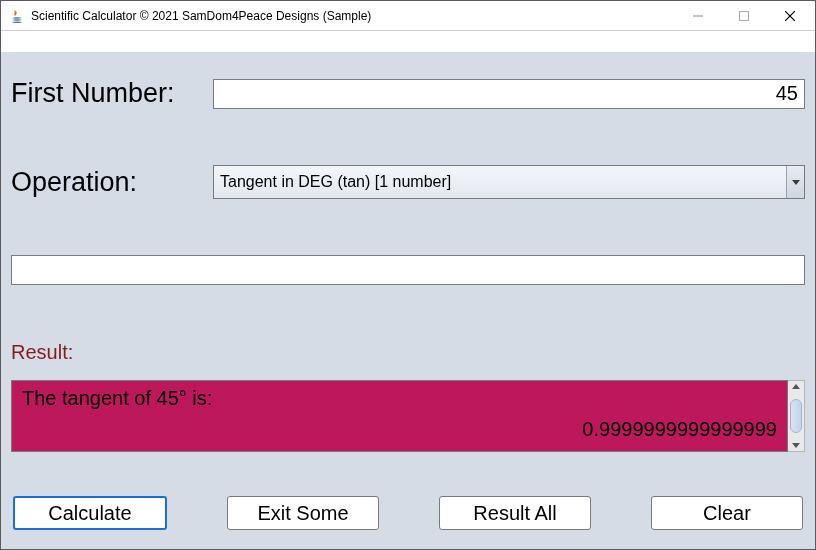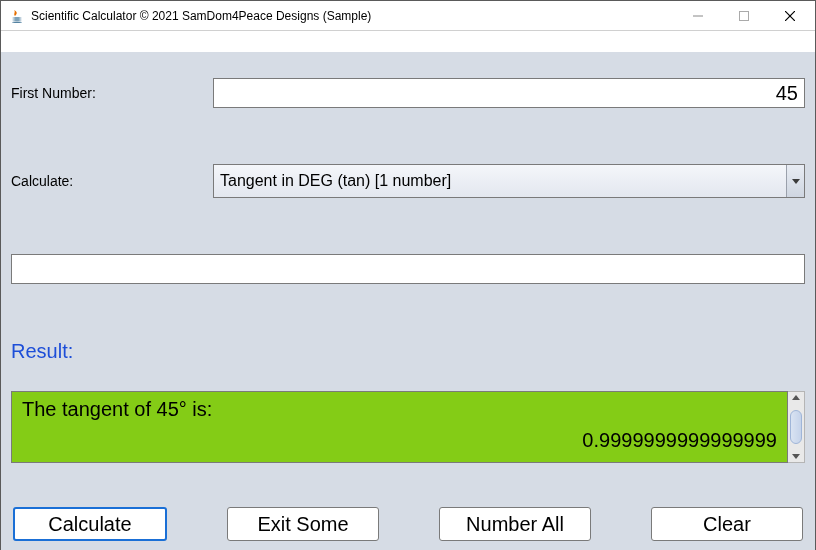--- a/index.html
+++ b/index.html
@@ -67,21 +67,21 @@
       padding: 26px 10px 14px 10px;
       position: relative;
     }
     .row {
       display: flex;
       align-items: center;
       margin-bottom: 56px;
     }
     .row .label {
       width: 202px;
-      font-size: 14px;
+      font-size: 27px;
       color: #000;
       padding-left: 0;
     }
     .text-input {
       flex: 1;
       height: 30px;
       background: #ffffff;
       border: 1px solid #7a7a7a;
       font-size: 20px;
       padding: 2px 6px;
@@ -118,31 +118,31 @@
     .combo .combo-arrow::after {
       content: "";
       width: 0;
       height: 0;
       border-left: 4px solid transparent;
       border-right: 4px solid transparent;
       border-top: 5px solid #3b3b3b;
     }
     .result-label {
       font-size: 20px;
-      color: #1d4ed8;
-      margin-bottom: 28px;
+      color: #7f1d1d;
+      margin-bottom: 16px;
     }
     .result-box-wrap {
       display: flex;
       height: 72px;
       margin-bottom: 44px;
     }
     .result-box {
       flex: 1;
-      background: #84cc16;
+      background: #be185d;
       border: 1px solid #7a7a7a;
       padding: 6px 10px;
       font-size: 20px;
       color: #000;
       overflow: hidden;
     }
     .result-line1 {
       text-align: left;
     }
     .result-line2 {
@@ -241,21 +241,21 @@
   </div>
 
   <div class="content">
 
     <div class="row">
       <div class="label">First Number:</div>
       <input class="text-input right" type="text" value="45" style="">
     </div>
 
     <div class="row">
-      <div class="label">Calculate:</div>
+      <div class="label">Operation:</div>
       <div class="combo">
         <span>Tangent in DEG (tan) [1 number]</span>
         <span class="combo-arrow"></span>
       </div>
     </div>
 
     <div class="row">
       <input class="text-input" type="text" value="" style="">
     </div>
 
@@ -269,18 +269,18 @@
       <div class="scroll-gutter">
         <div class="scroll-arrow up"></div>
         <div class="scroll-thumb"></div>
         <div class="scroll-arrow down"></div>
       </div>
     </div>
 
     <div class="button-row">
       <button class="btn primary">Calculate</button>
       <button class="btn">Exit Some</button>
-      <button class="btn">Number All</button>
+      <button class="btn">Result All</button>
       <button class="btn">Clear</button>
     </div>
 
   </div>
 </div>
 
 </body></html>

